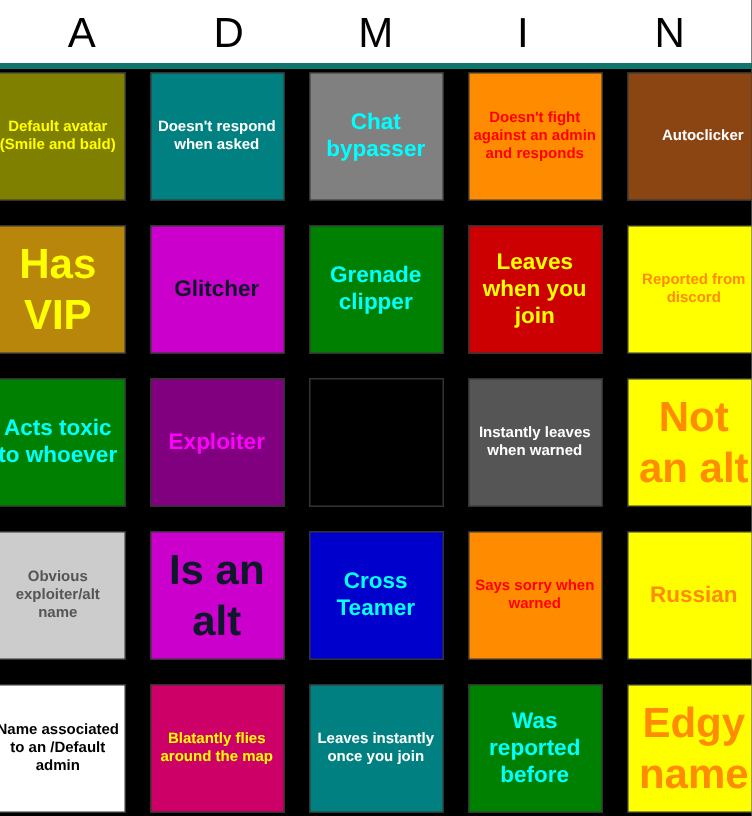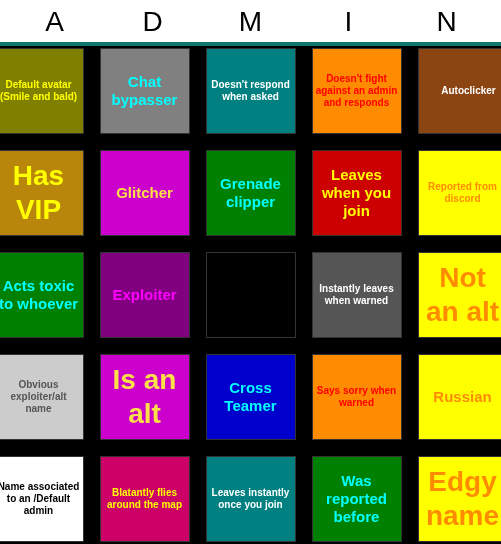--- a/index.html
+++ b/index.html
@@ -44,21 +44,21 @@
       padding: 3px;
       line-height: 1.2;
       border: 1px solid #333;
     }
     .bg-olive     { background: #808000; color: #ffff00; }
     .bg-teal      { background: #008080; color: #ffffff; }
     .bg-gray      { background: #808080; color: #00ffff; }
     .bg-orange    { background: #ff8c00; color: #ff0000; }
     .bg-brown     { background: #8B4513; color: #ffffff; padding-left: 15px; }
     .bg-dark-gold { background: #b8860b; color: #ffff00; }
-    .bg-magenta   { background: #cc00cc; color: #fde047; }
+    .bg-magenta   { background: #cc00cc; color: #0f172a; }
     .bg-green     { background: #008000; color: #00ffff; }
     .bg-red       { background: #cc0000; color: #ffff00; }
     .bg-yellow    { background: #ffff00; color: #ff8c00; }
     .bg-black     { background: #000000; color: #ffffff; }
     .bg-dark-gray { background: #555555; color: #ffffff; }
     .bg-white     { background: #ffffff; color: #000000; }
     .bg-light-gray{ background: #cccccc; color: #555555; }
     .bg-purple    { background: #800080; color: #ff00ff; }
     .bg-blue      { background: #0000cc; color: #00ffff; }
     .bg-pink      { background: #cc0066; color: #ffff00; }
@@ -72,22 +72,22 @@
 <div class="header-row">
   <span class="header-letter">A</span>
   <span class="header-letter">D</span>
   <span class="header-letter">M</span>
   <span class="header-letter">I</span>
   <span class="header-letter">N</span>
 </div>
 
 <div class="grid" id="bingo-grid">
 <div class="cell bg-olive text-small">Default avatar (Smile and bald)</div>
+    <div class="cell bg-teal text-small">Doesn't respond when asked</div>
     <div class="cell bg-gray text-medium">Chat bypasser</div>
-    <div class="cell bg-teal text-small">Doesn't respond when asked</div>
     <div class="cell bg-orange text-small">Doesn't fight against an admin and responds</div>
     <div class="cell bg-brown text-small">Autoclicker</div>
     <div class="cell bg-dark-gold text-large">Has VIP</div>
     <div class="cell bg-magenta text-medium">Glitcher</div>
     <div class="cell bg-green text-medium">Grenade clipper</div>
     <div class="cell bg-red text-medium">Leaves when you join</div>
     <div class="cell bg-yellow text-small">Reported from discord</div>
     <div class="cell bg-green text-medium">Acts toxic to whoever</div>
     <div class="cell bg-purple text-medium">Exploiter</div>
     <div class="cell bg-black"></div>

